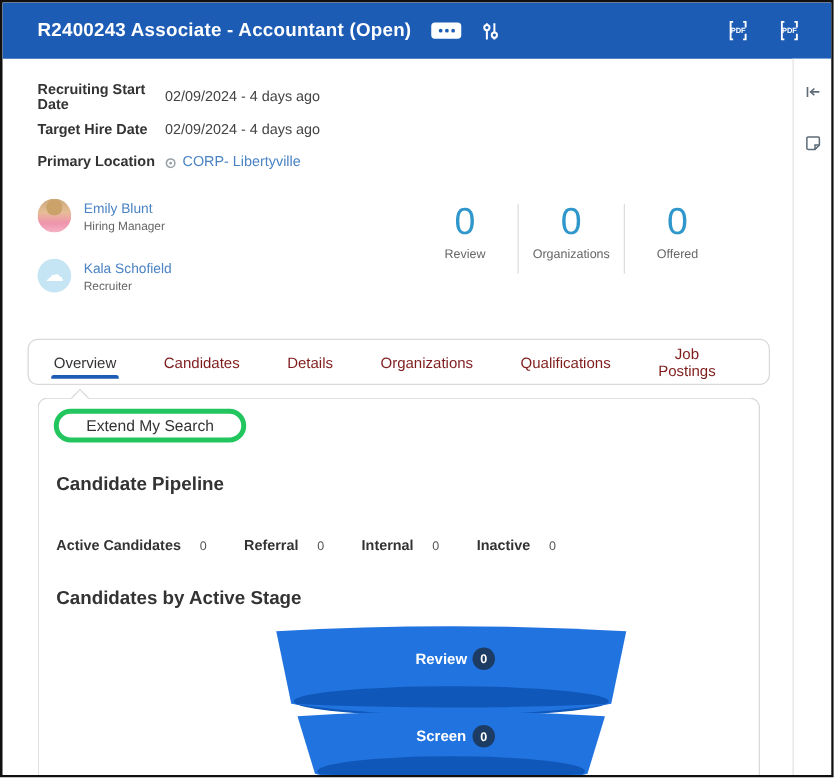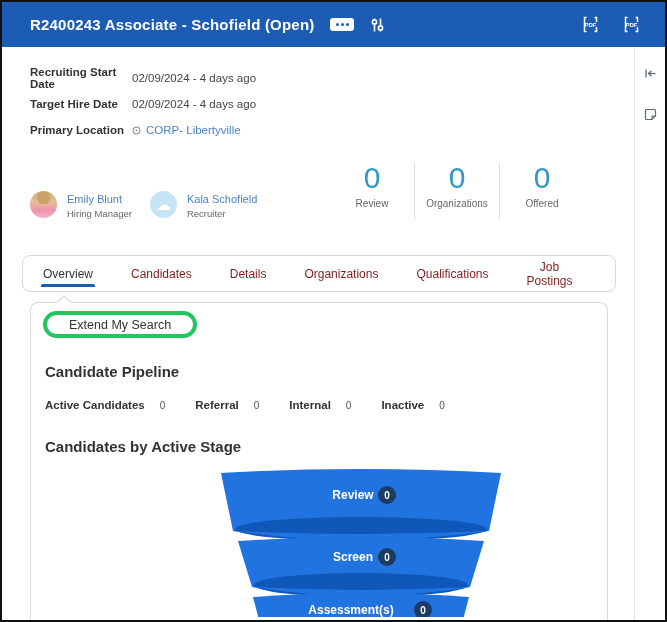--- a/index.html
+++ b/index.html
@@ -37,21 +37,21 @@
 
   
   .fields { padding:18px 0 0 28px; }
   .field-row { display:flex; align-items:center; height:26px; font-size:11.5px; }
   .field-label { width:102px; font-weight:bold; color:#333; }
   .field-value { color:#444; display:flex; align-items:center; gap:5px; }
   a.link { color:#4b83c4; text-decoration:none; cursor:pointer; }
 
   
   .people-stats { display:flex; padding:14px 0 0 28px; }
-  .people { width:300px; display:flex; flex-direction:row; gap:18px;align-items:flex-end; }
+  .people { width:300px; display:flex; flex-direction:column; gap:18px; }
   .person { display:flex; align-items:center; gap:10px; }
   .avatar { width:27px; height:27px; border-radius:50%; flex:0 0 auto; display:flex; align-items:center; justify-content:center; overflow:hidden; }
   .avatar.photo { background:
       radial-gradient(circle at 50% 26%, #caa26a 0 26%, transparent 27%),
       linear-gradient(180deg, #c9a877 0%, #e6bd97 40%, #ef93ad 72%, #f4b3c6 100%); }
   .avatar.cloud { background:#c6e5f4; color:#fff; font-size:15px; line-height:1; }
   .person-name { font-size:11px; }
   .person-role { font-size:9.5px; color:#666; margin-top:1px; }
 
   .summary-stats { display:flex; align-items:flex-start; margin-top:4px; }
@@ -84,34 +84,34 @@
   .panel-notch {
     position:absolute; top:-6px; left:28px; width:10px; height:10px; background:#fff;
     border-left:1px solid #d9d9d9; border-top:1px solid #d9d9d9; transform:rotate(45deg);
   }
   .extend-btn {
     border:4px solid #22c55e; background:#fff; border-radius:14px; height:27px;
     padding:0 22px; font-family:inherit; font-size:12.5px; color:#333; cursor:pointer;
   }
   .section-title { font-size:15px; font-weight:bold; color:#333; }
   .pipeline-title { margin-top:25px; margin-left:2px; }
-  .pipeline-stats { display:flex; align-items:center; margin:19px 0 0 2px; }
+  .pipeline-stats { display:flex; align-items:center; margin:35px 0 0 2px; }
   .pstat { display:flex; align-items:center; margin-right:30px; }
   .pstat .pl { font-size:11.5px; font-weight:bold; color:#333; }
   .pstat .pv { font-size:10px; color:#555; margin-left:15px; }
   .stage-title { margin-top:27px; margin-left:2px; }
   .funnel-wrap { margin-top:12px; }
 </style>
 </head>
 <body>
 
 <div class="frame">
 
   <header class="app-header">
-    <h1>R2400243 Associate - Schofield (Open)</h1>
+    <h1>R2400243 Associate - Accountant (Open)</h1>
     <button class="more-btn" aria-label="Related Actions">
       <i></i>
         <i></i>
         <i></i>
     </button>
     <button class="icon-btn" aria-label="Configure">
       <svg width="15" height="16" viewBox="0 0 15 16">
         <g stroke="#ffffff" stroke-width="1.6" fill="#1d5cb5">
           <line x1="4.5" y1="1.5" x2="4.5" y2="14.5"></line>
           <line x1="10.5" y1="1.5" x2="10.5" y2="14.5"></line>

